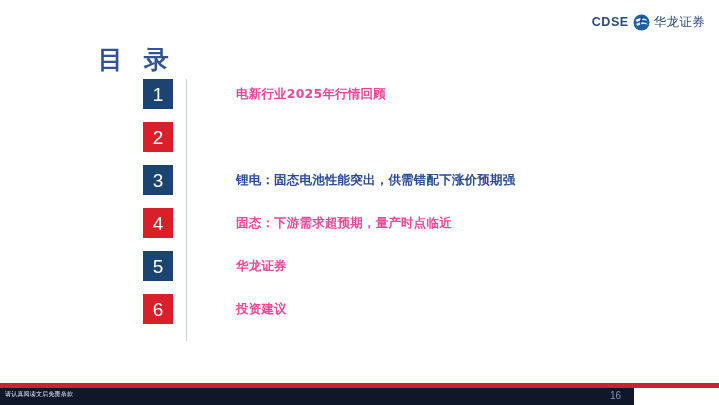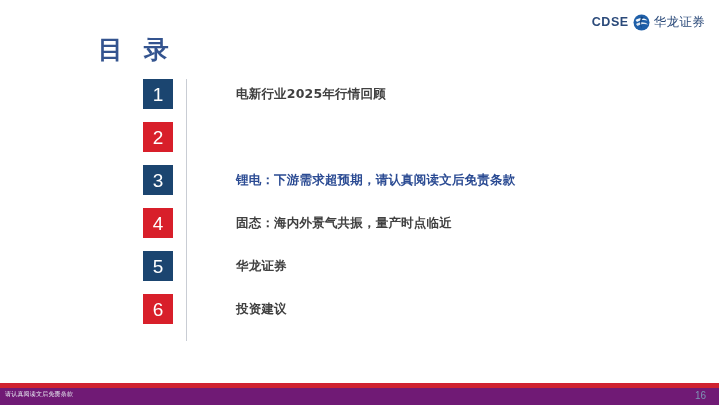--- a/index.html
+++ b/index.html
@@ -47,21 +47,21 @@
     font-weight: normal;
     color: #2b4a7a;
     letter-spacing: 0.3px;
     line-height: 1;
   }
 
   
   .page-title {
     position: absolute;
     left: 98px;
-    top: 36px;
+    top: 46px;
     font-family: "DejaVu Sans", sans-serif;
     font-size: 25px;
     font-weight: bold;
     color: #34548f;
     letter-spacing: 6px;
     line-height: 1.15;
   }
 
   
   .toc {
@@ -99,42 +99,42 @@
     line-height: 1;
   }
   .toc-num.navy { background: #1b4570; }
   .toc-num.red  { background: #d81f2a; }
 
   .toc-label {
     margin-left: 63px;
     font-family: "DejaVu Sans", sans-serif;
     font-size: 12.5px;
     font-weight: bold;
-    color: #404040;
+    color: #ec4899;
     white-space: nowrap;
     letter-spacing: 0.2px;
   }
   .toc-label.active { color: #2b4b93; }
 
   
   .footer-red {
     position: absolute;
     left: 0;
     bottom: 17px;
     width: 719px;
     height: 5px;
     background: #cf2230;
   }
   .footer-navy {
     position: absolute;
     left: 0;
     bottom: 0;
-    width: 719px;
+    width: 634px;
     height: 17px;
-    background: #701a75;
+    background: #0f172a;
   }
   .footer-note {
     position: absolute;
     left: 5px;
     top: 3px;
     font-family: "DejaVu Sans", sans-serif;
     font-size: 6px;
     color: #e8ebf2;
     letter-spacing: 0.2px;
     line-height: 1;
@@ -177,26 +177,26 @@
       <div class="toc-num navy">1</div>
       <div class="toc-label">电新行业2025年行情回顾</div>
     </div>
 
     <div class="toc-item">
       <div class="toc-num red">2</div>
     </div>
 
     <div class="toc-item">
       <div class="toc-num navy">3</div>
-      <div class="toc-label active">锂电：下游需求超预期，请认真阅读文后免责条款</div>
+      <div class="toc-label active">锂电：固态电池性能突出，供需错配下涨价预期强</div>
     </div>
 
     <div class="toc-item">
       <div class="toc-num red">4</div>
-      <div class="toc-label">固态：海内外景气共振，量产时点临近</div>
+      <div class="toc-label">固态：下游需求超预期，量产时点临近</div>
     </div>
 
     <div class="toc-item">
       <div class="toc-num navy">5</div>
       <div class="toc-label">华龙证券</div>
     </div>
 
     <div class="toc-item">
       <div class="toc-num red">6</div>
       <div class="toc-label">投资建议</div>

